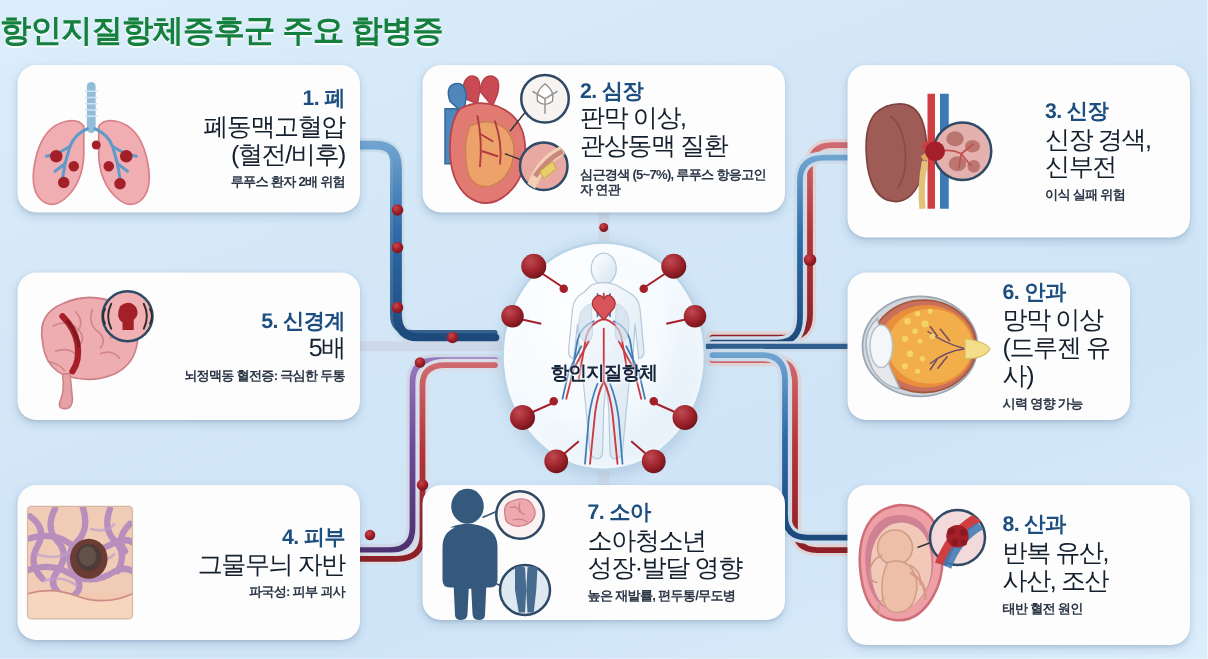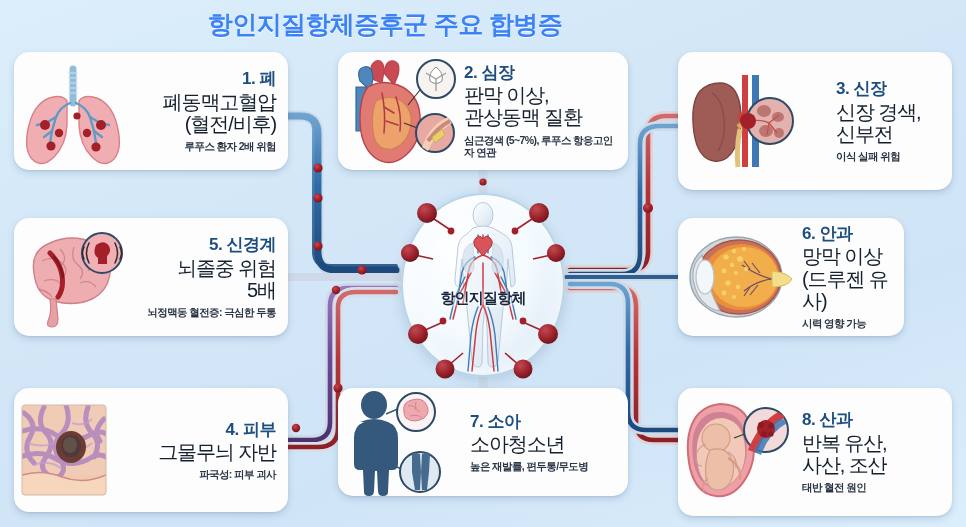--- a/index.html
+++ b/index.html
@@ -23,24 +23,23 @@
     width: 966px;
     height: 527px;
   }
 
   
   .page-title {
     position: absolute;
     top: 8px;
     left: 0;
     width: 770px;
-    text-align: center;
     font-size: 25px;
     font-weight: 700;
-    color: #3b82f6;
+    color: #15803d;
     letter-spacing: -0.6px;
     z-index: 40;
     text-shadow: 0 1px 0 rgba(255,255,255,.8);
   }
 
   
   #wires {
     position: absolute;
     inset: 0;
     width: 966px;
@@ -485,21 +484,20 @@
           <path d="M70,20 q-3,6 0,12"></path>
             <path d="M75,16 q-5,10 0,20"></path>
           <path d="M106,20 q3,6 0,12"></path>
             <path d="M101,16 q5,10 0,20"></path>
         </g>
       </svg>
     </div>
     <div class="card-text align-r">
       <div class="c-head">5. 신경계</div>
       <div class="c-main">
-        <span class="ln">뇌졸중 위험</span>
         <span class="ln">5배</span>
       </div>
       <div class="c-sub">뇌정맥동 혈전증: 극심한 두통</div>
     </div>
   </div>
 
   <div class="card" id="card-eye">
     <div class="card-art">
       <svg width="118" height="100" viewBox="0 0 118 100">
         <ellipse cx="58" cy="50" rx="46" ry="40" fill="#cfd6dc" stroke="#9aa6b2" stroke-width="1.4"></ellipse>
@@ -613,20 +611,21 @@
             <path d="M74,66 q4,-2 8,0 l1,18 -1,18 -5,0 -3,-18 z"></path>
             <path d="M84,66 q4,-2 8,0 l-1,18 -2,18 -5,0 -1,-18 z"></path>
           </g>
         </g>
       </svg>
     </div>
     <div class="card-text align-l">
       <div class="c-head">7. 소아</div>
       <div class="c-main">
         <span class="ln">소아청소년</span>
+        <span class="ln">성장·발달 영향</span>
       </div>
       <div class="c-sub">높은 재발률, 편두통/무도병</div>
     </div>
   </div>
 
   <div class="card" id="card-obgyn">
     <div class="card-art">
       <svg width="118" height="108" viewBox="0 0 118 108">
         <path d="M42,6 q26,0 32,26 q6,28 -6,48 q-12,20 -30,18 q-20,-2 -26,-28 q-6,-30 4,-48 q8,-14 26,-16 z" fill="#ef9fa6" stroke="#cf6d79" stroke-width="2"></path>
         <path d="M42,14 q20,0 25,22 q5,24 -5,40 q-10,16 -25,14 q-16,-2 -21,-24 q-5,-26 4,-40 q7,-12 22,-12 z" fill="#b76a86" opacity=".55"></path>

